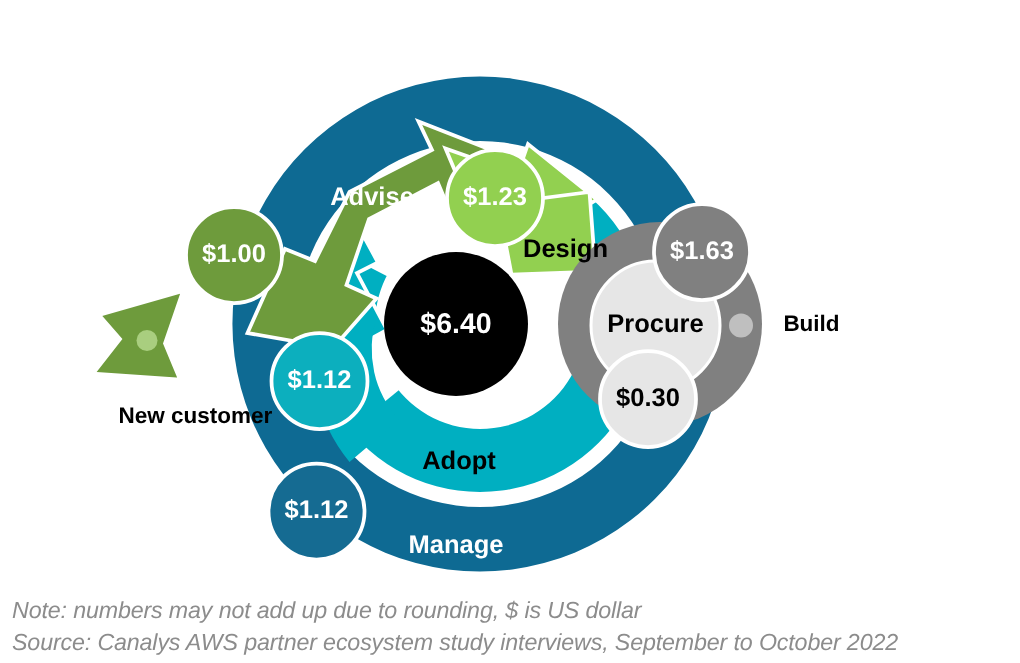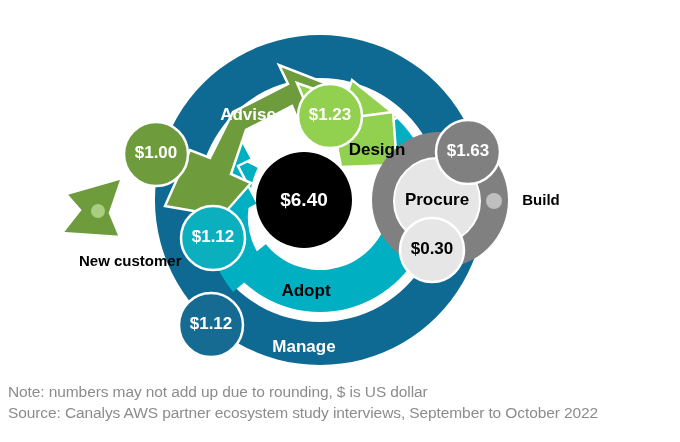--- a/index.html
+++ b/index.html
@@ -10,21 +10,21 @@
   body {
     width: 680px;
     height: 442px;
     font-family: "Liberation Sans", sans-serif;
     overflow: hidden;
     position: relative;
   }
   #diagram-root {
     position: absolute;
     left: 0;
-    top: 0;
+    top: 16px;
     width: 680px;
     height: 374px;
   }
   svg#cycle-svg {
     display: block;
     width: 680px;
     height: 442px;
   }
   .lbl {
     font-family: "Liberation Sans", sans-serif;
@@ -36,20 +36,21 @@
   .lbl-stage-dark  { fill: #000000; font-size: 17px; }
   .lbl-value-light { fill: #ffffff; font-size: 17px; }
   .lbl-value-dark  { fill: #000000; font-size: 17px; }
   .lbl-center      { fill: #ffffff; font-size: 19px; }
   .lbl-outside     { fill: #000000; font-size: 15px; }
   .footnote-block {
     position: absolute;
     left: 8px;
     top: 381px;
     width: 668px;
+    font-style: italic;
   }
   .footnote-line {
     font-family: "Liberation Sans", sans-serif;
     font-size: 15.5px;
     color: #8c8c8c;
     line-height: 21px;
     white-space: nowrap;
     letter-spacing: -0.1px;
   }
 </style>

